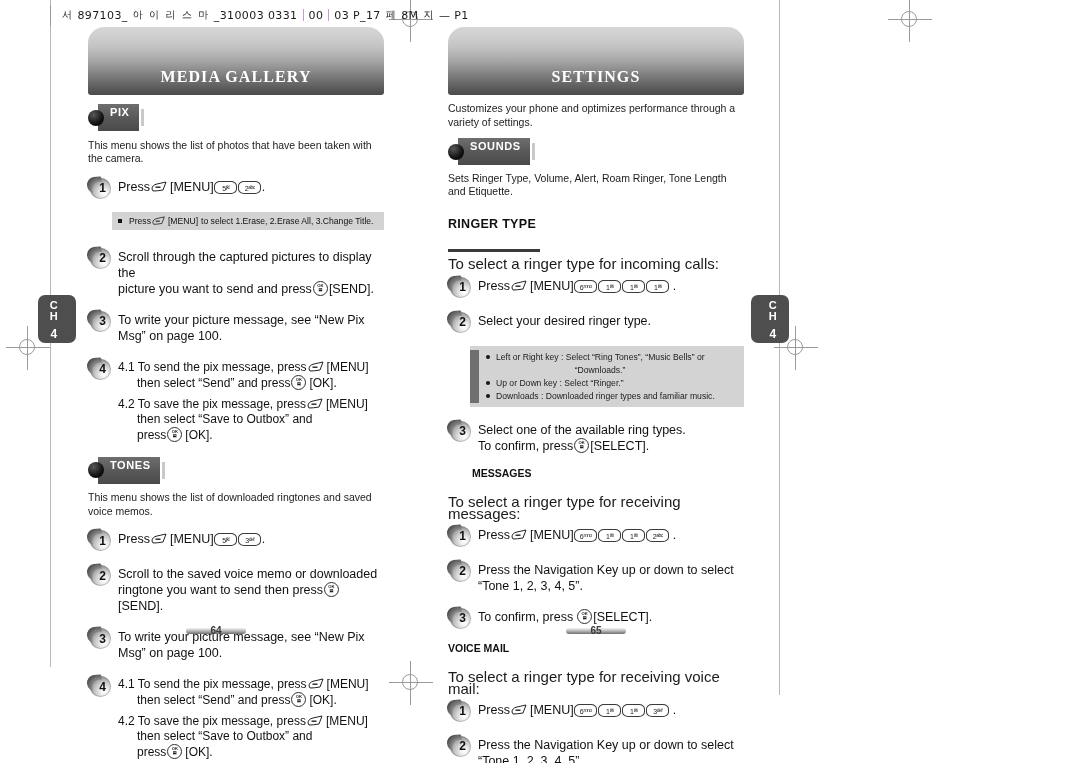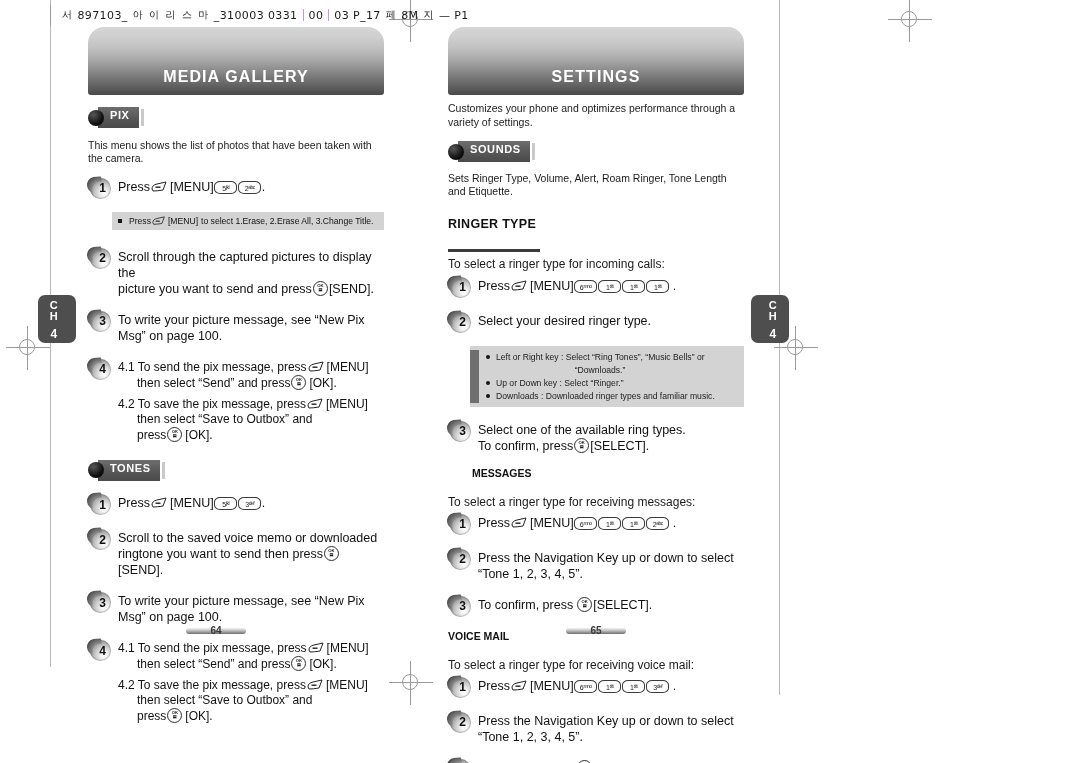--- a/index.html
+++ b/index.html
@@ -100,20 +100,21 @@
     height: 68px;
     border-radius: 16px 16px 3px 3px;
     background: linear-gradient(to bottom,
        #d6d6d6 0%, #cfcfcf 14%, #c2c2c2 30%,
        #a9a9a9 48%, #8b8b8b 64%, #6d6d6d 80%, #525252 95%, #4a4a4a 100%);
     display: flex;
     align-items: flex-end;
     justify-content: center;
     box-sizing: border-box;
     padding-bottom: 9px;
+    font-family: Liberation Serif, serif;
   }
   .banner-title {
     color: #ffffff;
     font-weight: bold;
     font-size: 16px;
     letter-spacing: 1.1px;
   }
 
   
   .pill {
@@ -129,21 +130,21 @@
     background: radial-gradient(circle at 34% 30%, #585858 0%, #111 60%, #000 100%);
     margin-right: -6px;
     z-index: 2;
   }
   .pill .label {
     background: linear-gradient(to bottom, #6e6e6e 0%, #575757 55%, #4a4a4a 100%);
     color: #fff;
     font-weight: bold;
     font-size: 11px;
     letter-spacing: .6px;
-    padding: 2px 9px 6px 12px;
+    padding: 2px 9px 12px 12px;
     line-height: 13px;
   }
   .pill .tail {
     width: 3px;
     height: 17px;
     background: #c9c9c9;
     margin-left: 2px;
   }
 
   
@@ -330,21 +331,21 @@
     border-bottom: 3px solid #3a3a3a;
     padding-right: 4px;
   }
   .sub-sub {
     font-size: 10.5px;
     font-weight: bold;
     color: #111;
     margin: 13px 0 0 0;
   }
   .caption {
-    font-size: 12px;
+    font-size: 15px;
     line-height: 12px;
     color: #1b1b1b;
     margin: 6px 0 0 0;
   }
   .caption.t2 { margin-top: 17px; }
 
   
   .ch-tab {
     position: absolute;
     width: 38px;
@@ -563,20 +564,21 @@
       </div>
     </div>
 
     <div style="margin-top:14px;">
       <div class="pill">
         <span class="dot"></span>
         <span class="label">TONES</span>
         <span class="tail"></span>
       </div>
     </div>
+    <p class="intro">This menu shows the list of downloaded ringtones and saved voice memos.</p>
 
     <div class="steps">
 
       <div class="step">
         <span class="bullet">
           <span class="orb"></span>
             <span class="swoosh"></span>
           <span class="num">1</span>
         </span>
         <span class="txt">

